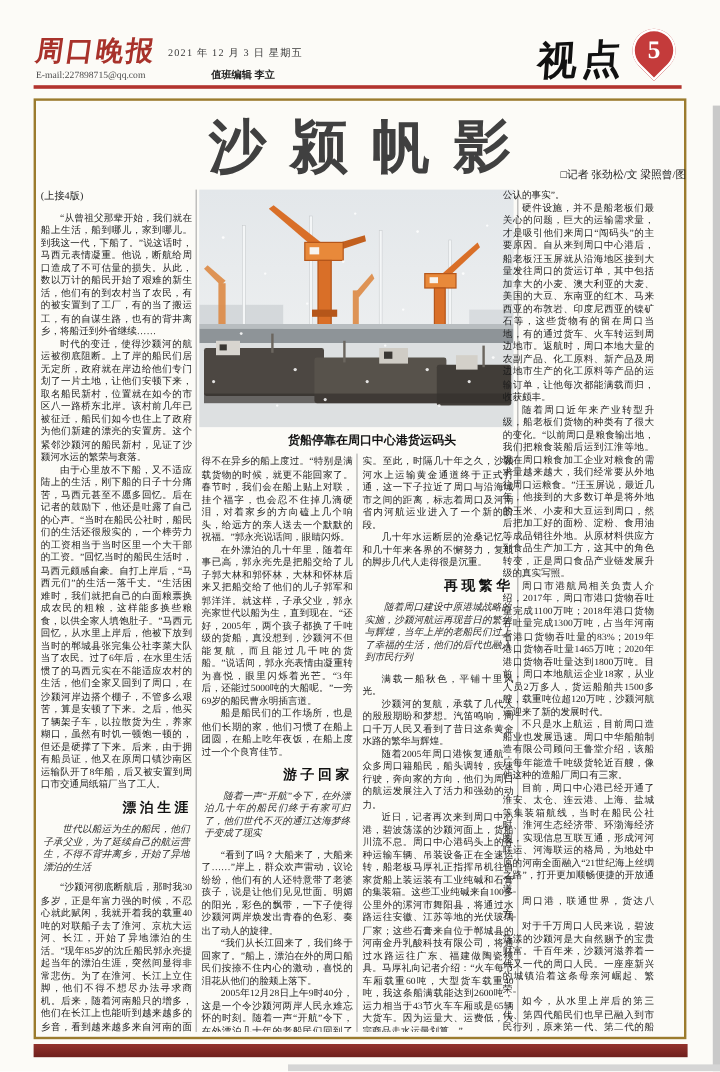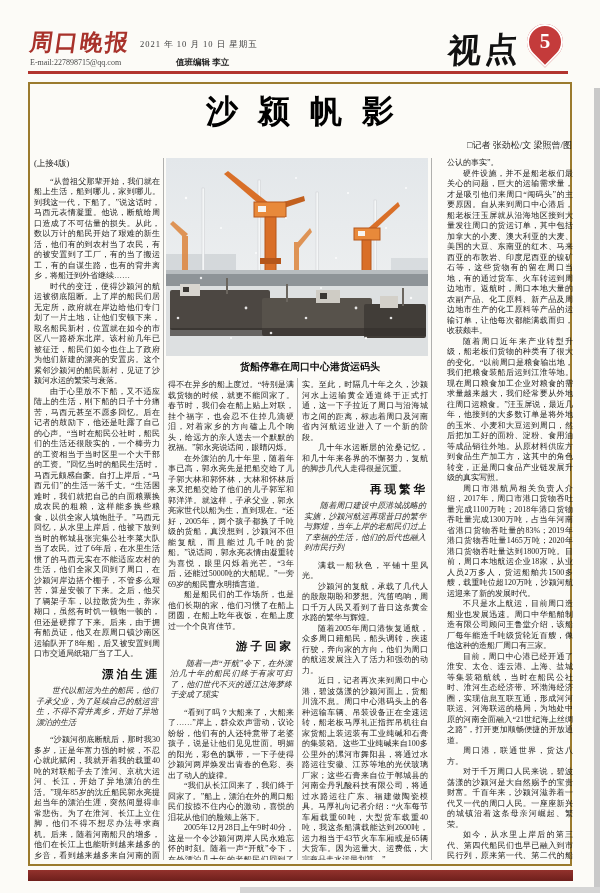--- a/index.html
+++ b/index.html
@@ -17,30 +17,30 @@
   .pin{position:absolute;left:527px;top:24px;width:36px;height:36px;background:#c43b3b;
        border-radius:50% 50% 0 50%;transform:rotate(45deg);box-shadow:0 0 0 2px #fff inset;}
   .pin span{display:block;width:36px;height:36px;line-height:34px;text-align:center;
        transform:rotate(-45deg);color:#fff;font-size:21px;font-weight:bold;}
   .red-rule{position:absolute;left:28px;top:71px;width:540px;height:3px;background:#b2342e;}
 
   
   .frame{position:absolute;left:28px;top:82px;width:544px;height:784px;
          border:2px solid #9b7b2e;box-sizing:border-box;}
   .headline{position:absolute;left:28px;top:90px;width:544px;text-align:center;
-         font-size:32px;font-weight:900;color:#000000;letter-spacing:20px;text-indent:20px;}
+         font-size:48px;font-weight:900;color:#404040;letter-spacing:20px;text-indent:20px;}
   .byline{position:absolute;left:28px;top:139px;width:544px;text-align:right;
          font-size:9px;color:#222;}
 
   
   .col{position:absolute;width:126px;overflow:hidden;font-size:8px;line-height:10.5px;}
   .col1{left:34px;top:158px;height:702px;}
   .col2{left:168px;top:380px;height:480px;}
   .col3{left:302px;top:380px;height:480px;}
-  .col4{left:447px;top:158px;height:702px;}
+  .col4{left:419px;top:158px;height:702px;}
   .para{margin:0;text-indent:2em;text-align:justify;}
   .flow{margin:0;}
   .flow.cont .para:first-child{text-indent:0;}
   .cont-note{margin:0 0 8px 0;font-size:8.5px;text-indent:0;}
   .subhead{margin:9px 0 7px 0;text-align:right;font-size:11.5px;font-weight:bold;
            letter-spacing:3px;color:#111;}
   .intro{margin:0 2px 7px 2px;font-style:italic;font-size:8px;line-height:10.5px;
          text-indent:2em;text-align:justify;color:#2a2a2a;}
 
   
@@ -60,21 +60,21 @@
         background:linear-gradient(#93322c,#6e1f1c);}
   .edge-right{position:absolute;right:0;top:88px;width:6px;height:805px;background:#c9c9c9;}
   .edge-bottom{position:absolute;left:240px;top:887px;width:360px;height:6px;background:#d5d5d5;}
 </style>
 </head>
 <body>
 
 <div class="page">
 
   <div class="masthead">周口晚报</div>
-  <div class="hdate">2021 年 10 月 10 日 星期五</div>
+  <div class="hdate">2021 年 12 月 3 日 星期五</div>
   <div class="hmail">E-mail:227898715@qq.com</div>
   <div class="heditor">值班编辑 李立</div>
   <div class="section-name">视点</div>
   <div class="pin">
     <span>5</span>
   </div>
   <div class="red-rule"></div>
 
   <div class="frame"></div>
   <div class="headline">沙颍帆影</div>

